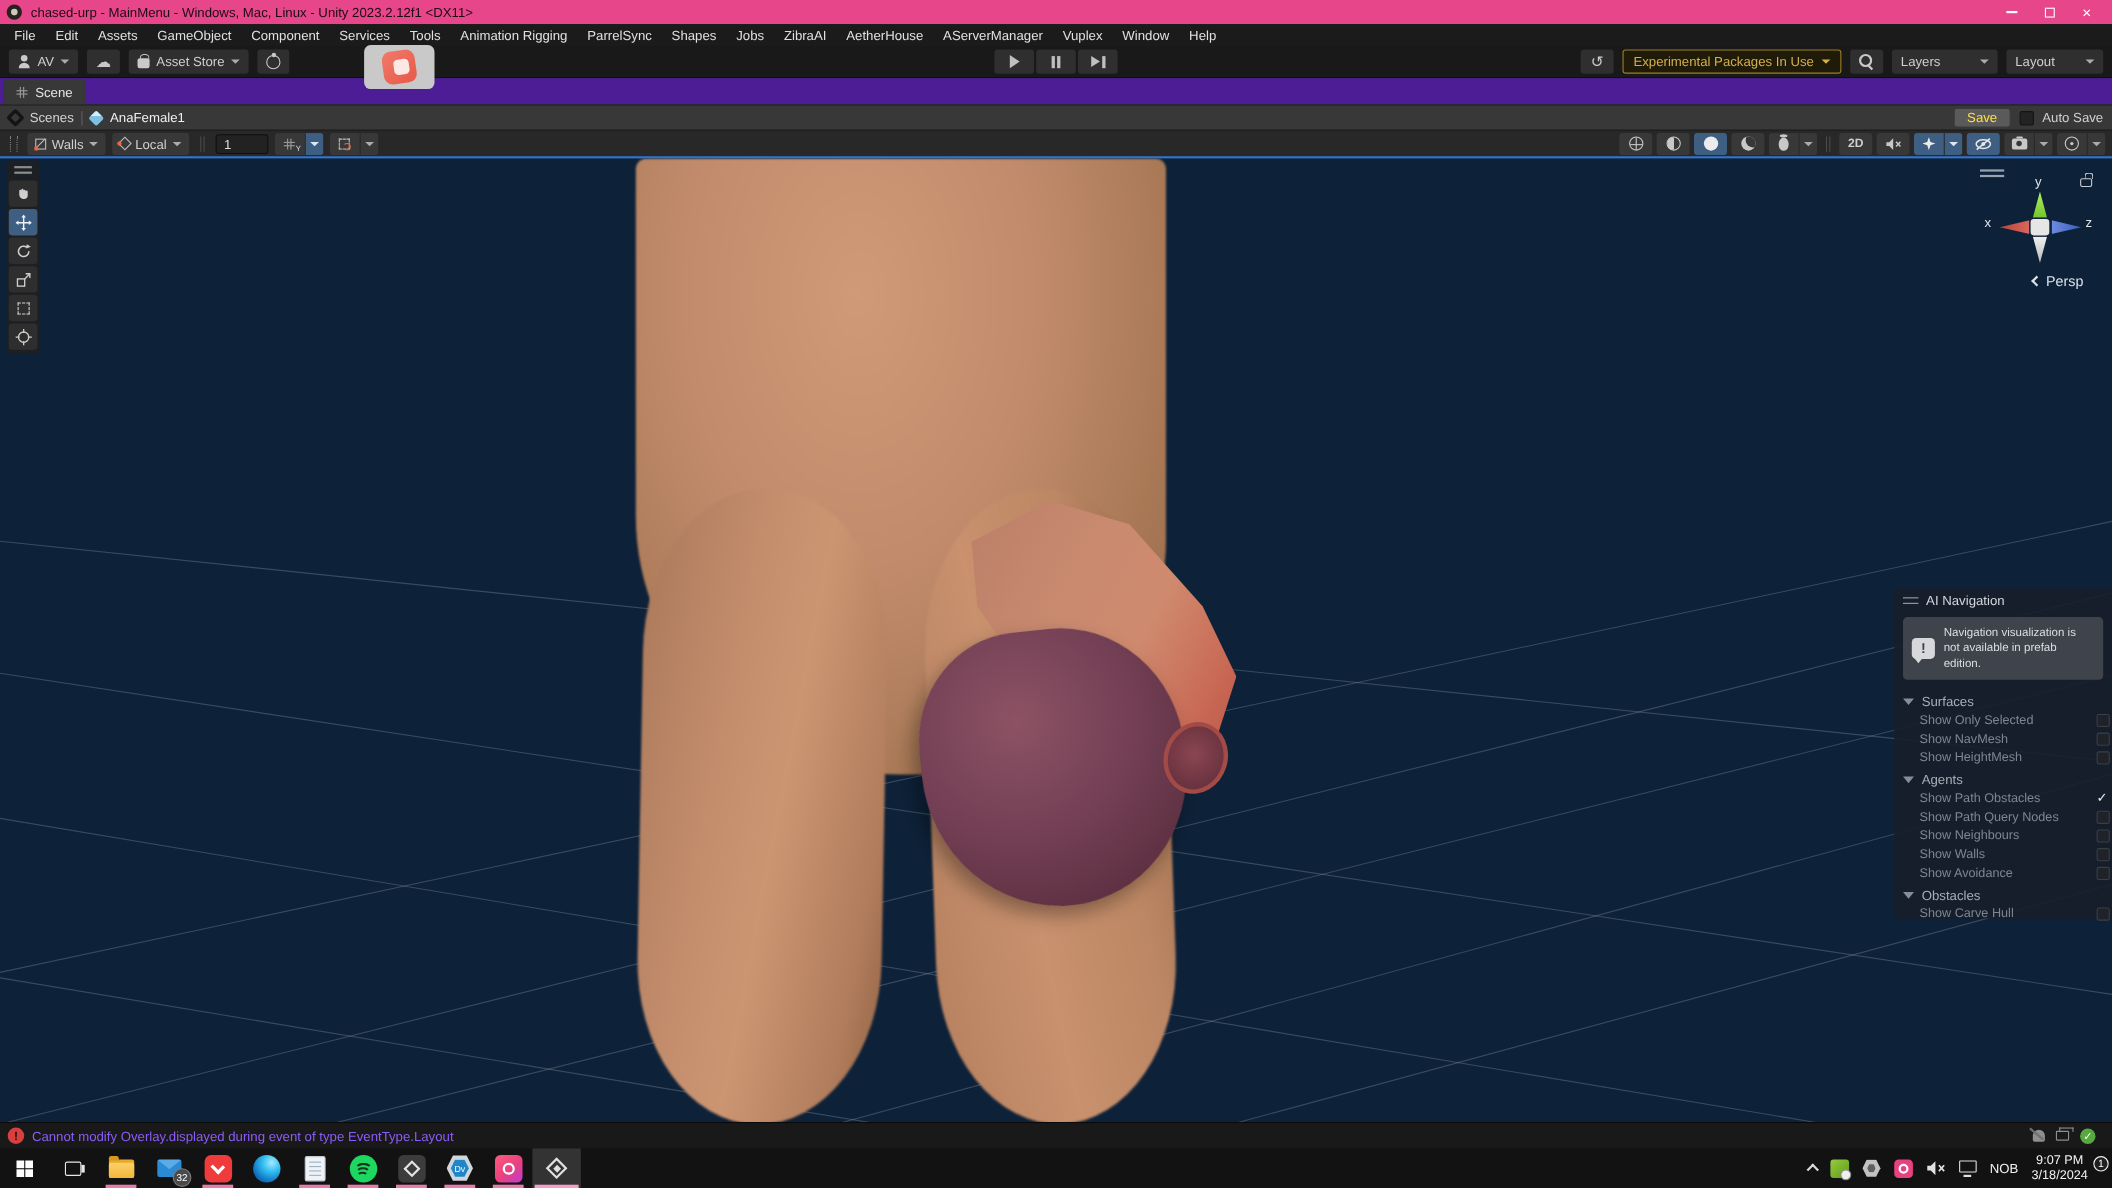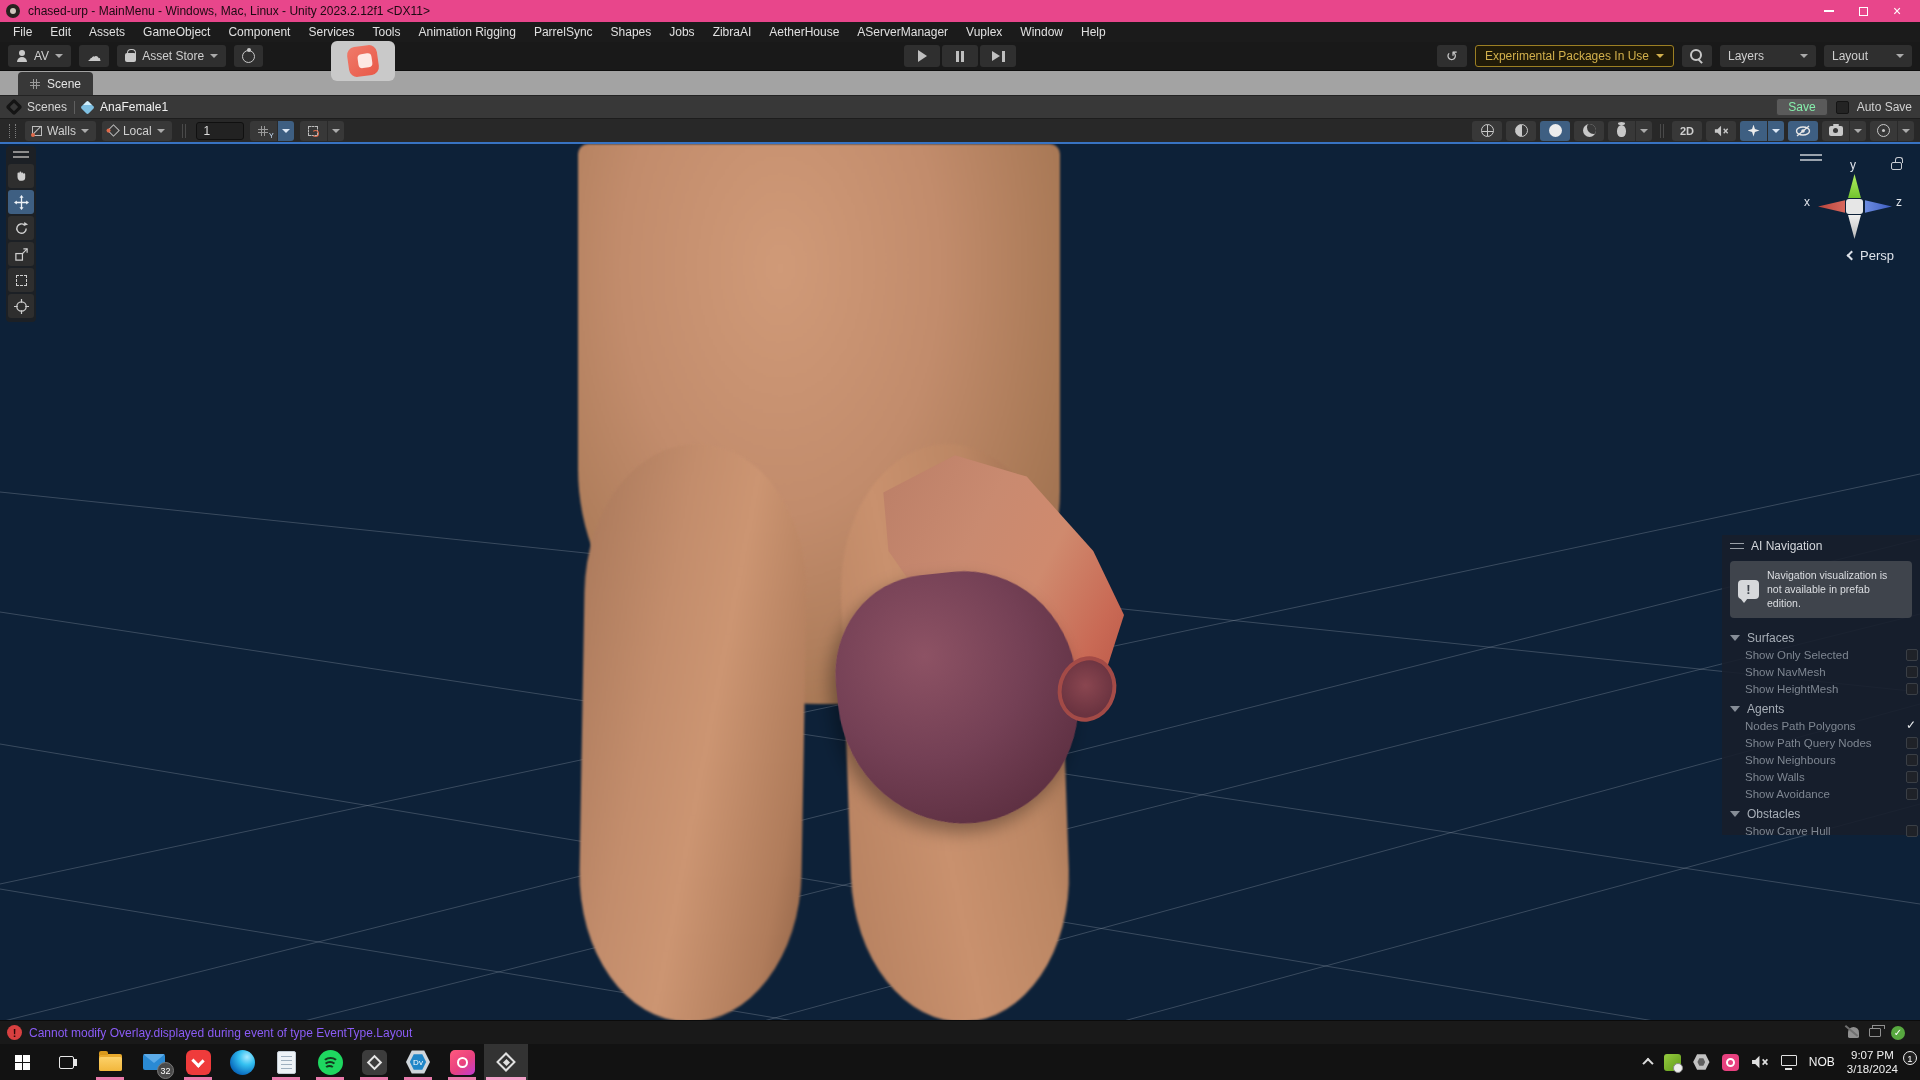--- a/index.html
+++ b/index.html
@@ -44,37 +44,37 @@
 .exp-btn{height:22px;border:1px solid #9c7f23;border-radius:3px;color:#d2b04c;display:flex;gap:7px;align-items:center;padding:0 9px;font-size:12px;background:#201a08;}
 .exp-btn .caret{border-top-color:#d2b04c;}
 .tb-iconbtn{width:30px;height:22px;background:#2f2f2f;border-radius:3px;display:flex;align-items:center;justify-content:center;}
 .ic-search{width:14px;height:14px;position:relative;}
 .ic-search::before{content:'';position:absolute;top:0;left:0;width:8px;height:8px;border:2px solid #c9c9c9;border-radius:50%;}
 .ic-search::after{content:'';position:absolute;bottom:1px;right:1px;width:6px;height:2px;background:#c9c9c9;transform:rotate(45deg);}
 .dd-btn{justify-content:space-between;}
 .w96{width:96px;}.w88{width:88px;}
 
 
-.tabrow{top:71px;height:24px;background:#a3a3a3;display:flex;align-items:flex-end;padding-left:18px;}
+.tabrow{top:71px;height:24px;background:#4c1d95;display:flex;align-items:flex-end;padding-left:3px;}
 .tab{height:23px;background:#383838;border-radius:4px 4px 0 0;display:flex;align-items:center;gap:7px;padding:0 12px;color:#e4e4e4;font-size:12px;}
 .ic-gridsq{width:10px;height:10px;background:
  linear-gradient(#9a9a9a,#9a9a9a) 3px 0/1px 100% no-repeat,
  linear-gradient(#9a9a9a,#9a9a9a) 6px 0/1px 100% no-repeat,
  linear-gradient(#9a9a9a,#9a9a9a) 0 3px/100% 1px no-repeat,
  linear-gradient(#9a9a9a,#9a9a9a) 0 6px/100% 1px no-repeat;}
 
 .crumbrow{top:95px;height:23px;background:#383838;display:flex;align-items:center;padding:0 8px;gap:7px;border-top:1px solid #232323;}
 .ic-unity{width:12px;height:12px;background:#141414;transform:rotate(45deg);border-radius:2px;position:relative;}
 .ic-unity::after{content:'';position:absolute;inset:3px;background:#383838;border-radius:1px;}
 .crumb-label{font-size:12px;color:#d4d4d4;}
 .crumb-sep{width:1px;height:13px;background:#5f5f5f;}
 .ic-cube-blue{width:11px;height:11px;border-radius:2px;background:linear-gradient(135deg,#cfeefc 35%,#7fc0e2 36%);transform:rotate(45deg) scale(.92);}
 .crumb-obj{font-size:12px;color:#f0f0f0;}
 .crumb-right{margin-left:auto;display:flex;align-items:center;gap:8px;}
-.save-btn{height:18px;background:#5a5a5a;border:1px solid #3a3a3a;border-radius:3px;padding:0 11px;color:#86efac;font-size:12px;display:flex;align-items:center;}
+.save-btn{height:18px;background:#5a5a5a;border:1px solid #3a3a3a;border-radius:3px;padding:0 11px;color:#fde047;font-size:12px;display:flex;align-items:center;}
 .checkbox{width:13px;height:13px;background:#232323;border:1px solid #141414;border-radius:2px;}
 .autosave-label{font-size:12px;color:#d0d0d0;}
 
 
 .scenebar{top:118px;height:24px;background:#282828;display:flex;align-items:center;padding:0 6px;gap:6px;border-top:1px solid #1d1d1d;}
 .drag-dots{width:7px;height:14px;border-left:1px dotted #7d7d7d;border-right:1px dotted #7d7d7d;margin:0 3px;}
 .sb-btn{height:20px;background:#383838;border-radius:3px;display:flex;align-items:center;gap:5px;padding:0 7px;color:#cfcfcf;font-size:12px;}
 .ic-pivot{width:10px;height:10px;border:1px solid #bdbdbd;position:relative;}
 .ic-pivot::before{content:'';position:absolute;left:0;bottom:0;width:12px;height:1px;background:#bdbdbd;transform:rotate(-45deg);transform-origin:left bottom;}
 .ic-pivot::after{content:'';position:absolute;left:-2px;bottom:-2px;width:4px;height:4px;border-radius:50%;background:#e06a4a;}
@@ -555,21 +555,21 @@
         </div>
       <div class="ai-item">
           <span>Show HeightMesh</span>
           <i class="ai-box"></i>
         </div>
       <div class="ai-sec">
         <i class="tri-down"></i>
         <span class="ai-sec-label">Agents</span>
       </div>
       <div class="ai-item">
-          <span>Nodes Path Polygons</span>
+          <span>Show Path Obstacles</span>
           <span class="ai-check">✓</span>
         </div>
       <div class="ai-item">
           <span>Show Path Query Nodes</span>
           <i class="ai-box"></i>
         </div>
       <div class="ai-item">
           <span>Show Neighbours</span>
           <i class="ai-box"></i>
         </div>

